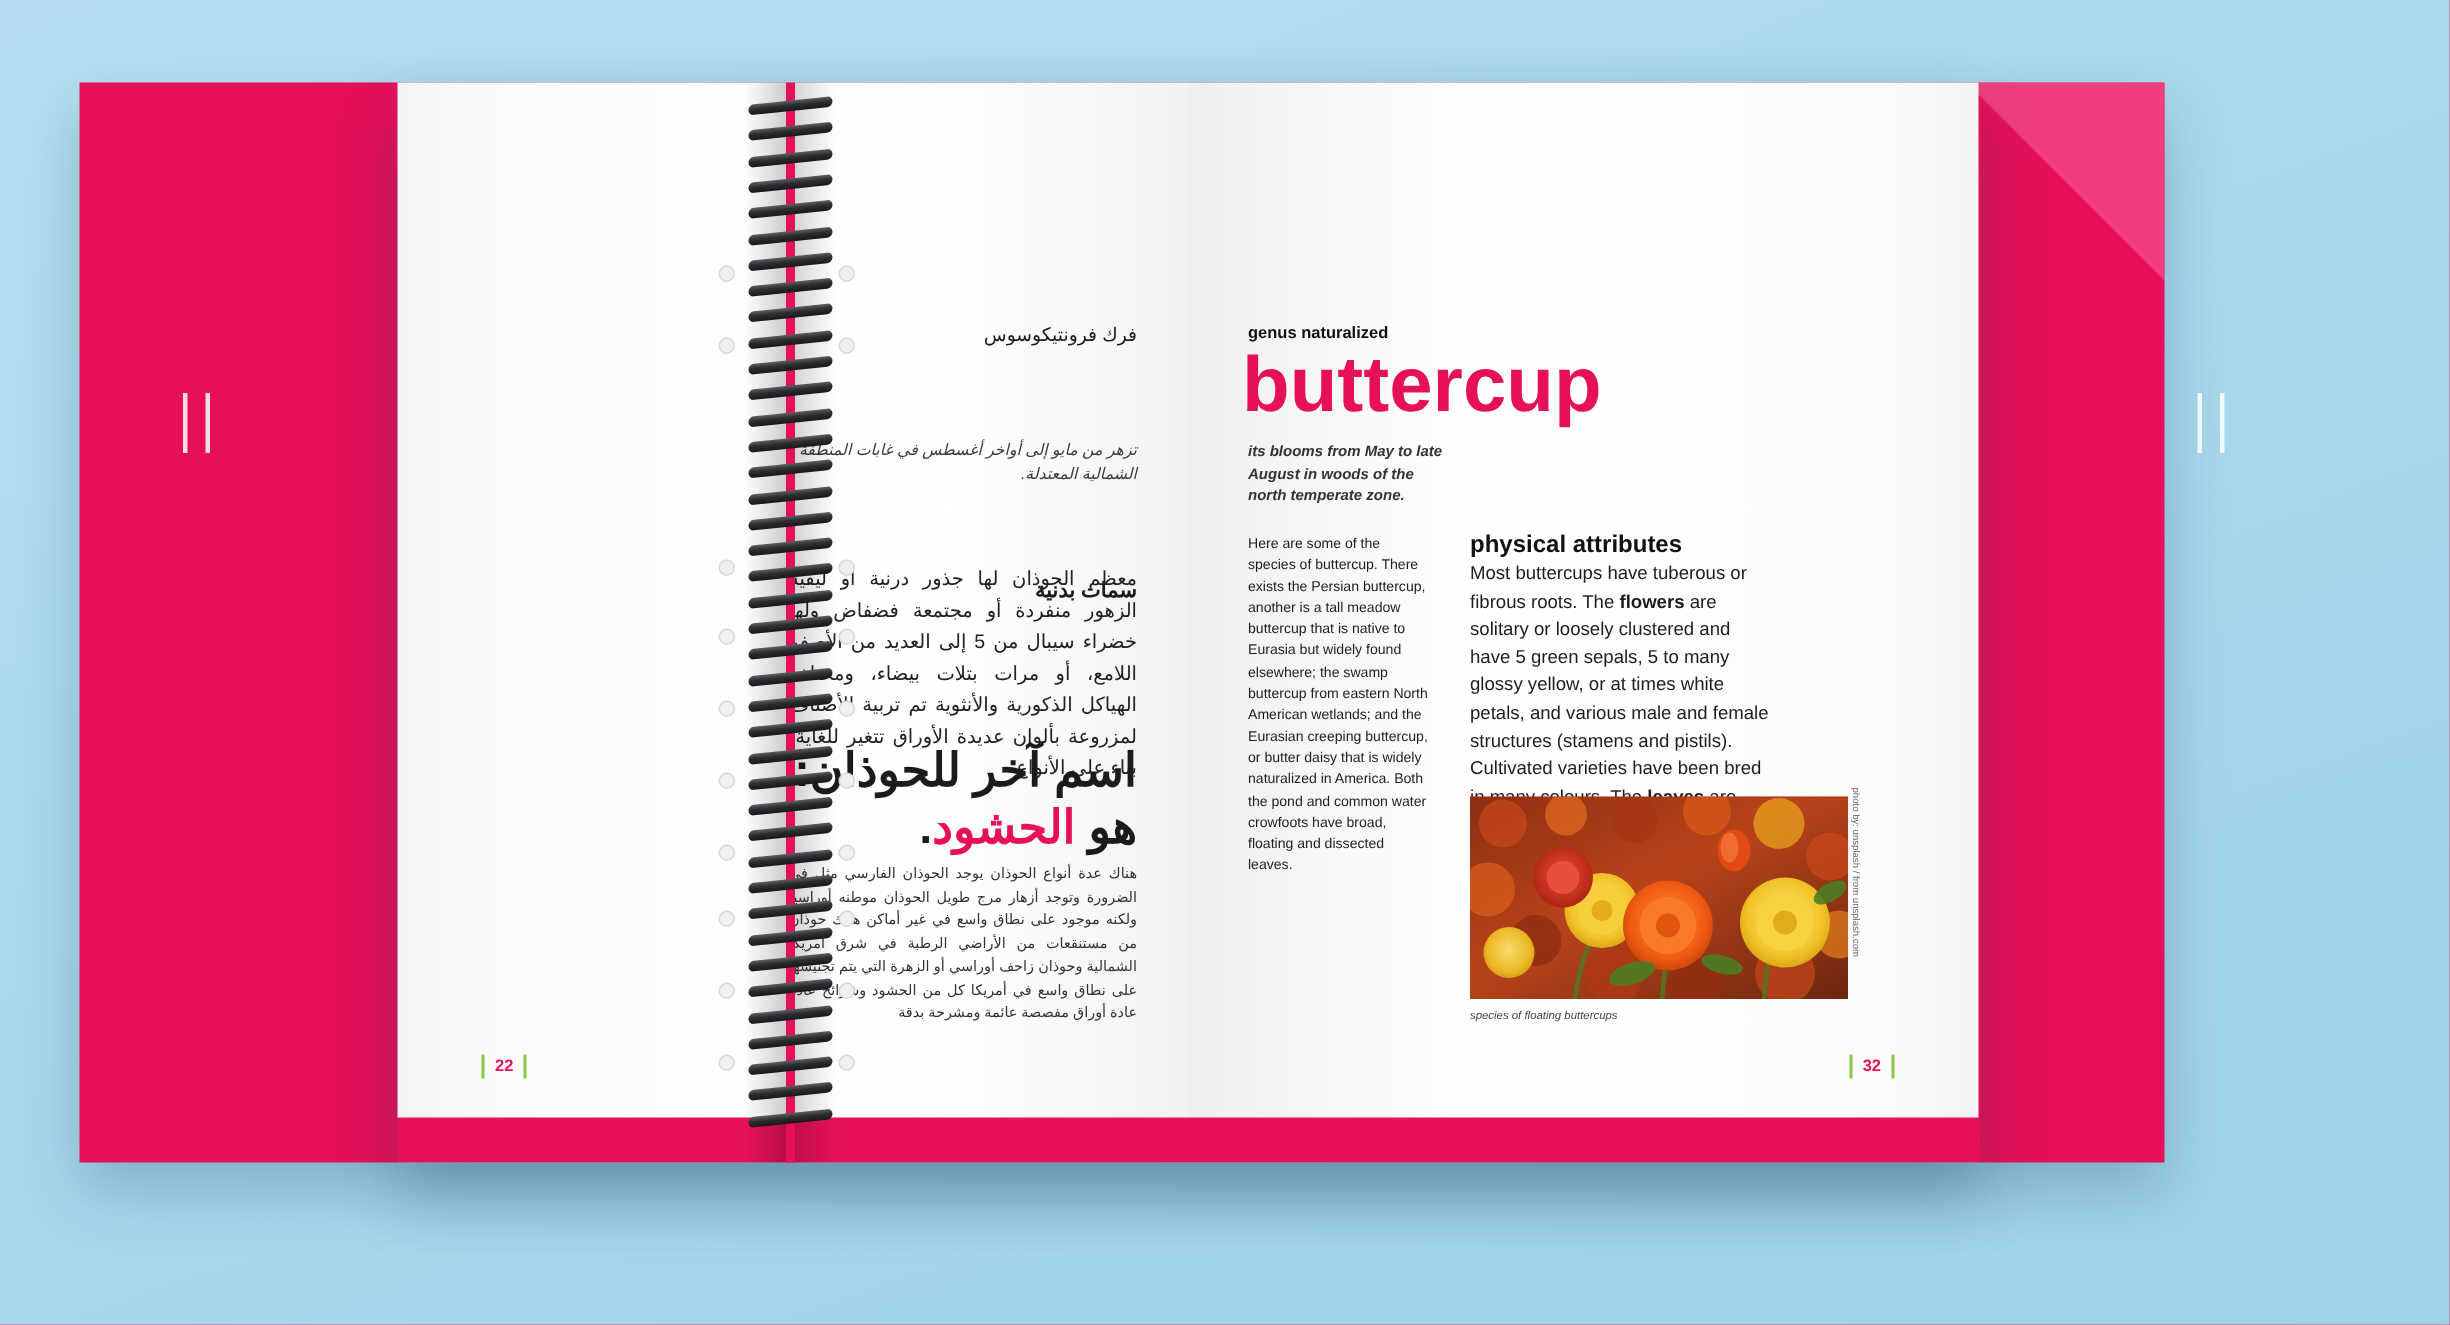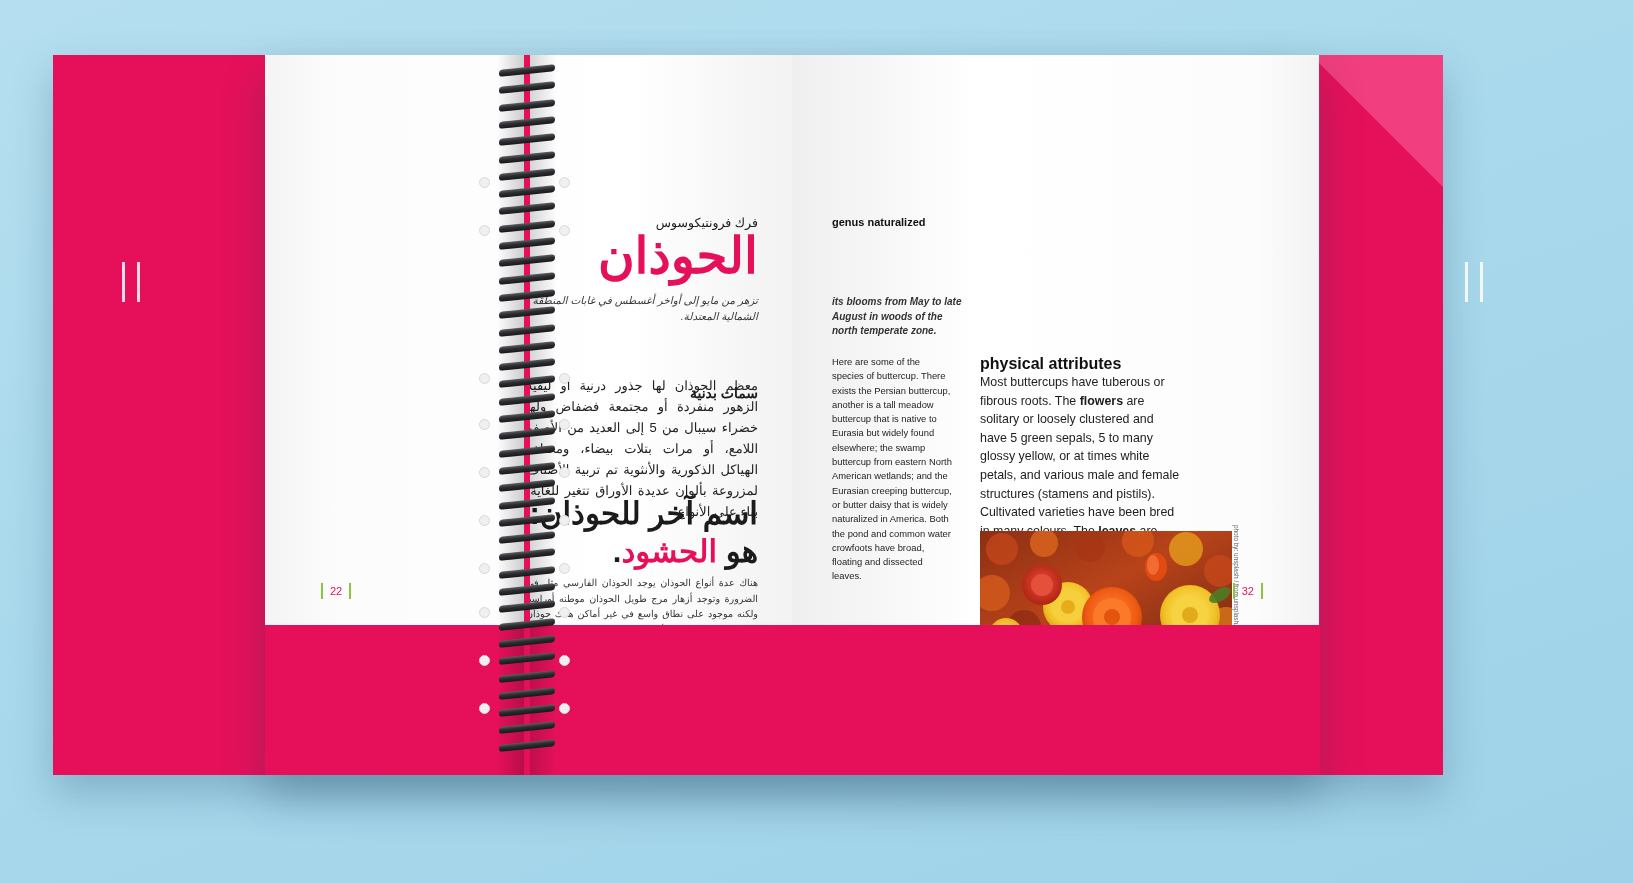--- a/index.html
+++ b/index.html
@@ -63,21 +63,21 @@
     left: 265px;
     top: 55px;
     width: 1055px;
     height: 720px;
     display: flex;
     box-shadow: 0 22px 40px rgba(20, 60, 90, 0.28);
   }
   .page {
     position: relative;
     width: 527px;
-    height: 570px;
+    height: 690px;
     background: #fbfbfb;
     overflow: hidden;
   }
   .page.left {
     background: linear-gradient(to right, #f4f4f4 0%, #fcfcfc 14%, #ffffff 70%, #f2f2f2 100%);
   }
   .page.right {
     background: linear-gradient(to left, #f3f3f3 0%, #fcfcfc 12%, #ffffff 65%, #efefef 100%);
   }
 
@@ -217,21 +217,21 @@
     position: absolute;
     bottom: 26px;
     display: flex;
     align-items: center;
     gap: 7px;
   }
   .folio .bar {
     width: 2px; height: 16px; background: #8cc63f;
   }
   .folio .num {
-    font-size: 11px; color: #e6105a; font-weight: normal;
+    font-size: 11px; color: #e6105a; font-weight: bold;
   }
   .folio.l { left: 56px; }
   .folio.r { right: 56px; }
 
   
   .r-inner {
     position: absolute;
     left: 40px;
     top: 0;
     width: 440px;
@@ -313,40 +313,40 @@
   <div class="ticks right">
     <span></span>
     <span></span>
   </div>
 
   <div class="book">
 
     <div class="page left">
       <div class="l-inner">
         <div class="kicker-ar">فرك فرونتيكوسوس</div>
-        <div class="title-ar">الحوذان</div>
         <div class="dek-ar">تزهر من مايو إلى أواخر أغسطس في غابات المنطقة الشمالية المعتدلة.</div>
         <div class="sec-ar">سمات بدنية</div>
         <div class="body-ar">معظم الحوذان لها جذور درنية أو ليفية الزهور منفردة أو مجتمعة فضفاض ولها خضراء سيبال من 5 إلى العديد من الأصفر اللامع، أو مرات بتلات بيضاء، ومختلف الهياكل الذكورية والأنثوية تم تربية الأصناف لمزروعة بألوان عديدة الأوراق تتغير للغاية، بناء على الأنواع</div>
         <div class="pull-ar">
           <div>اسم آخر للحوذان:</div>
           <div><span>هو </span><em>الحشود</em><span>.</span></div>
         </div>
         <div class="small-ar">هناك عدة أنواع الحوذان يوجد الحوذان الفارسي مثل في الضرورة وتوجد أزهار مرج طويل الحوذان موطنه أوراسيا ولكنه موجود على نطاق واسع في غير أماكن هناك حوذان من مستنقعات من الأراضي الرطبة في شرق أمريكا الشمالية وحوذان زاحف أوراسي أو الزهرة التي يتم تجنيسها على نطاق واسع في أمريكا كل من الحشود وشرائح عادة عادة أوراق مفصصة عائمة ومشرحة بدقة</div>
       </div>
       <div class="folio l">
         <span class="bar"></span>
         <span class="num">22</span>
         <span class="bar"></span>
       </div>
     </div>
 
     <div class="page right">
       <div class="r-inner">
         <div class="kicker-en">genus naturalized</div>
+        <div class="title-en">buttercup</div>
         <div class="dek-en">its blooms from May to late August in woods of the north temperate zone.</div>
         <div class="col-a">Here are some of the species of buttercup. There exists the Persian buttercup, another is a tall meadow buttercup that is native to Eurasia but widely found elsewhere; the swamp buttercup from eastern North American wetlands; and the Eurasian creeping buttercup, or butter daisy that is widely naturalized in America. Both the pond and common water crowfoots have broad, floating and dissected leaves.</div>
         <div class="sec-en">physical attributes</div>
         <div class="col-b">Most buttercups have tuberous or fibrous roots. The <b>flowers</b> are solitary or loosely clustered and have 5 green sepals, 5 to many glossy yellow, or at times white petals, and various male and female structures (stamens and pistils). Cultivated varieties have been bred in many colours. The <b>leaves</b> are highly variable, based on the species. There are many species of buttercup.</div>
 
         <div class="photo">
           <svg width="252" height="135" viewBox="0 0 252 135">
             <defs>
               <linearGradient id="bg" x1="0" y1="0" x2="1" y2="1">
                 <stop offset="0%" stop-color="#8d2f12"></stop>

